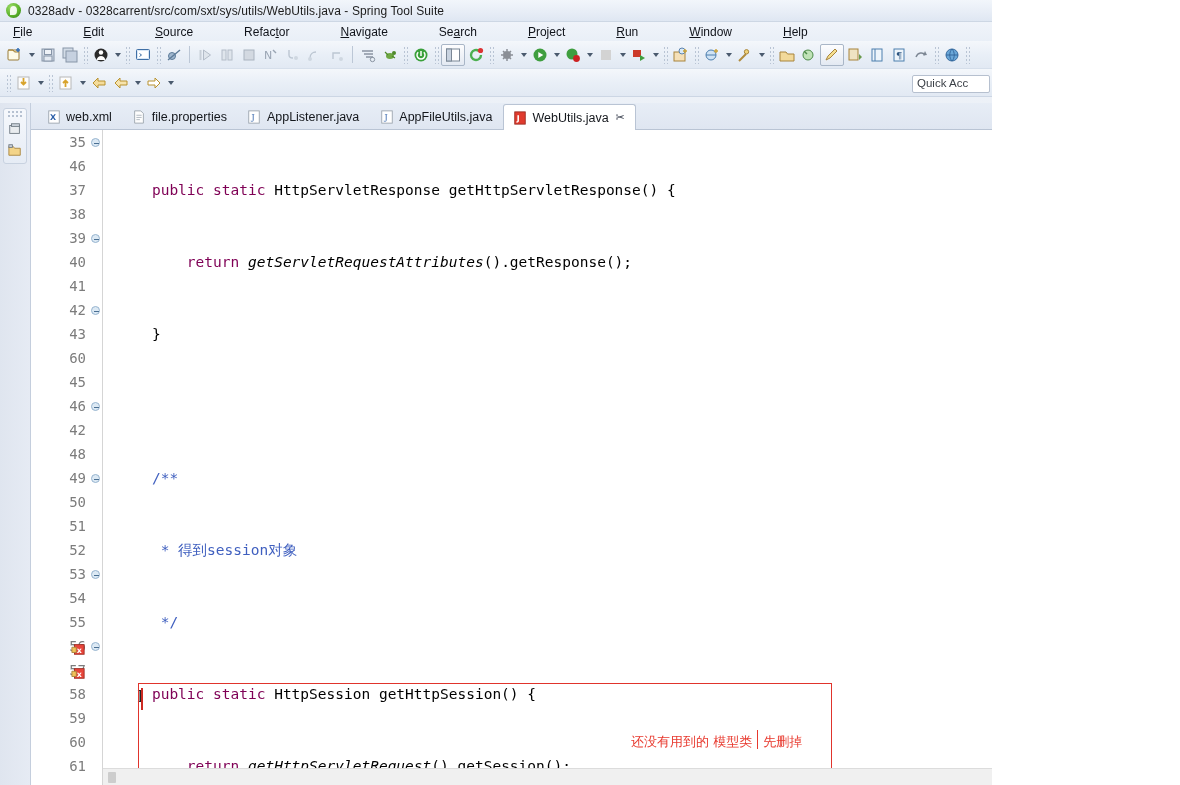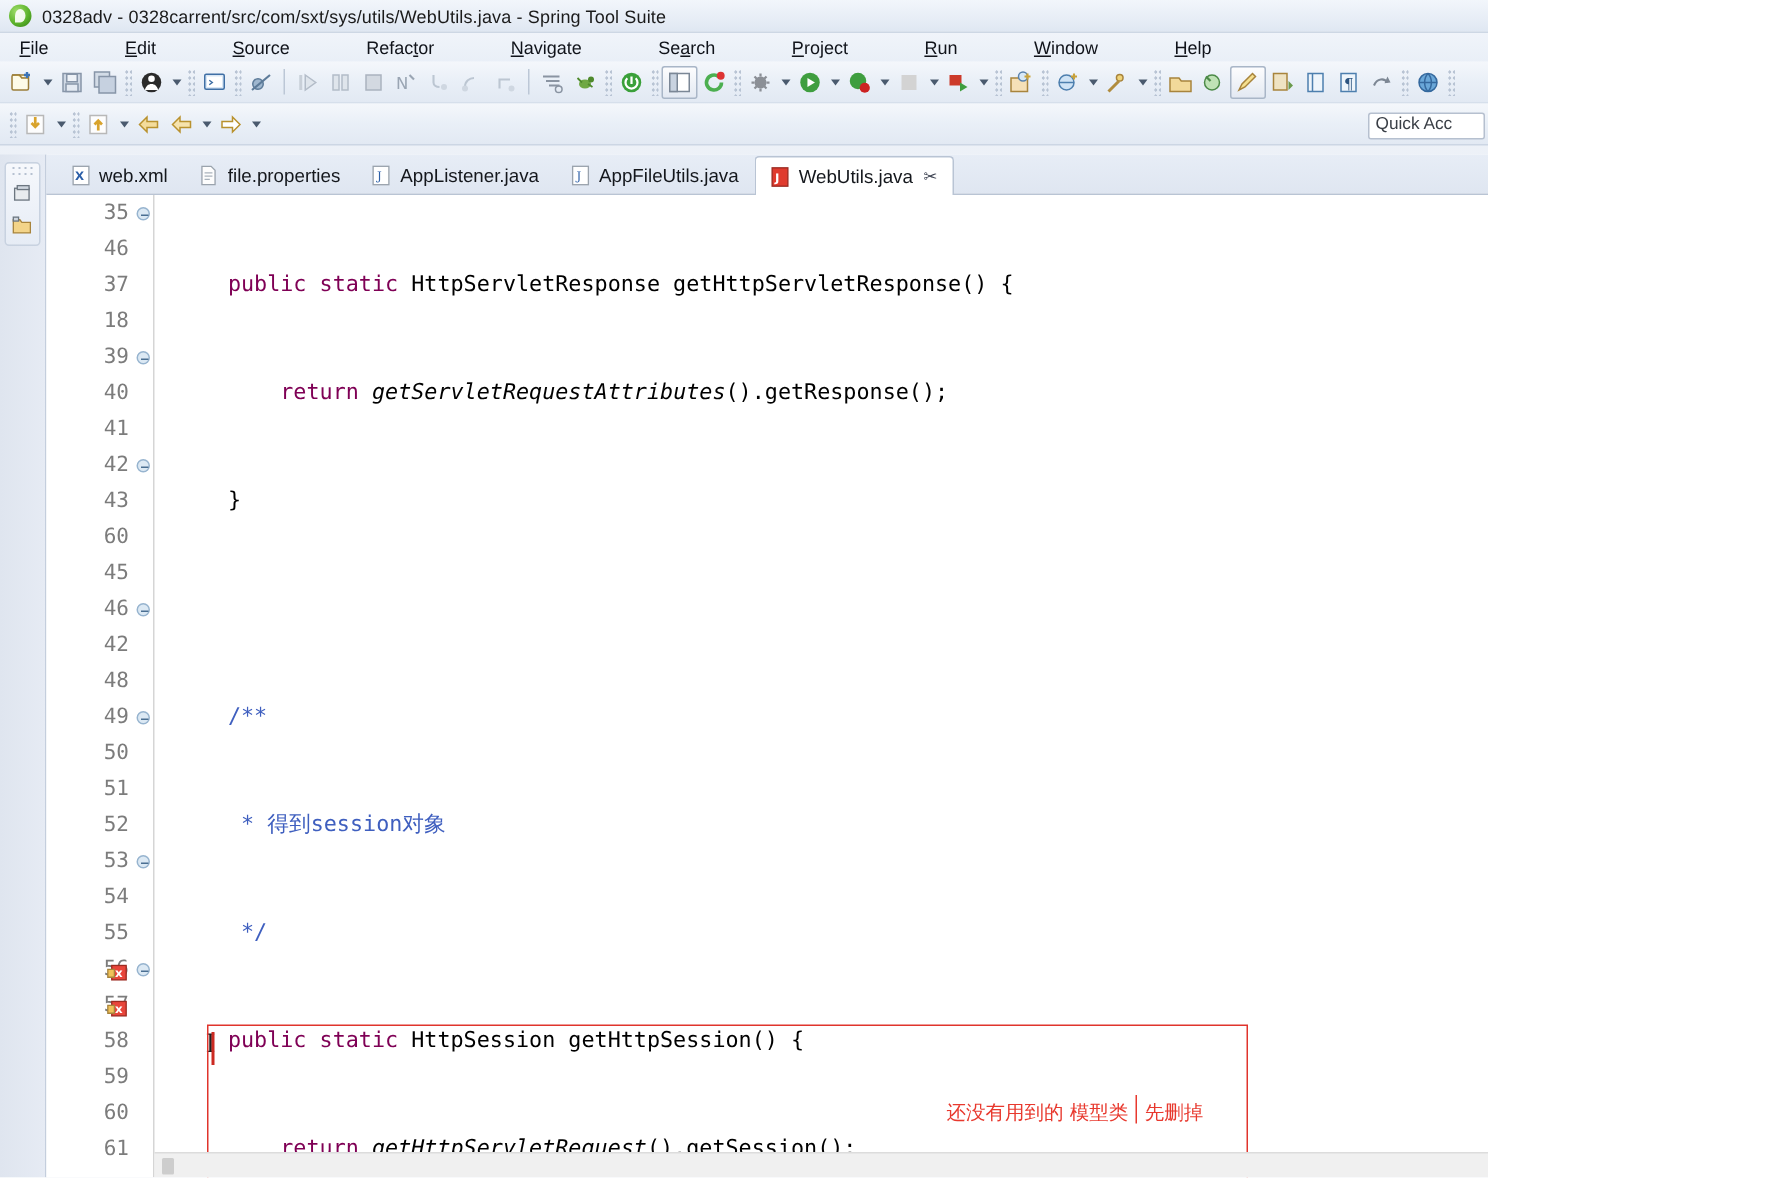--- a/index.html
+++ b/index.html
@@ -669,21 +669,21 @@
           <span class="closex">✂</span>
         </div>
       </div>
 
       <div class="code-area">
 
         <div class="gutter">
           <div class="gutter-line">35<span class="fold"></span></div>
           <div class="gutter-line">46</div>
           <div class="gutter-line">37</div>
-          <div class="gutter-line">18</div>
+          <div class="gutter-line">38</div>
           <div class="gutter-line">39<span class="fold"></span></div>
           <div class="gutter-line">40</div>
           <div class="gutter-line">41</div>
           <div class="gutter-line">42<span class="fold"></span></div>
           <div class="gutter-line">43</div>
           <div class="gutter-line">60</div>
           <div class="gutter-line">45</div>
           <div class="gutter-line">46<span class="fold"></span></div>
           <div class="gutter-line">42</div>
           <div class="gutter-line">48</div>

